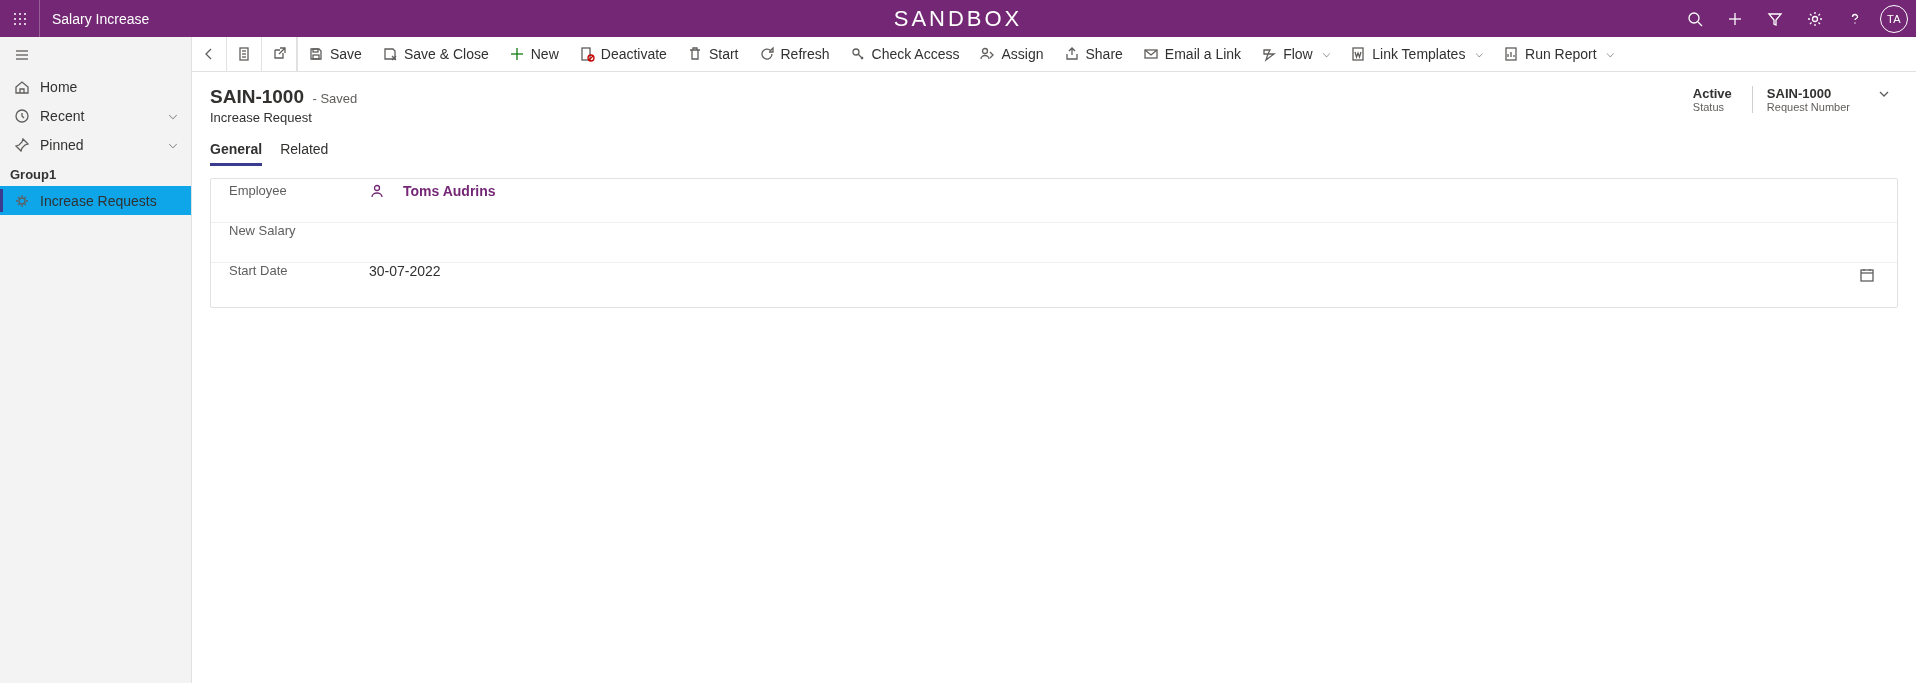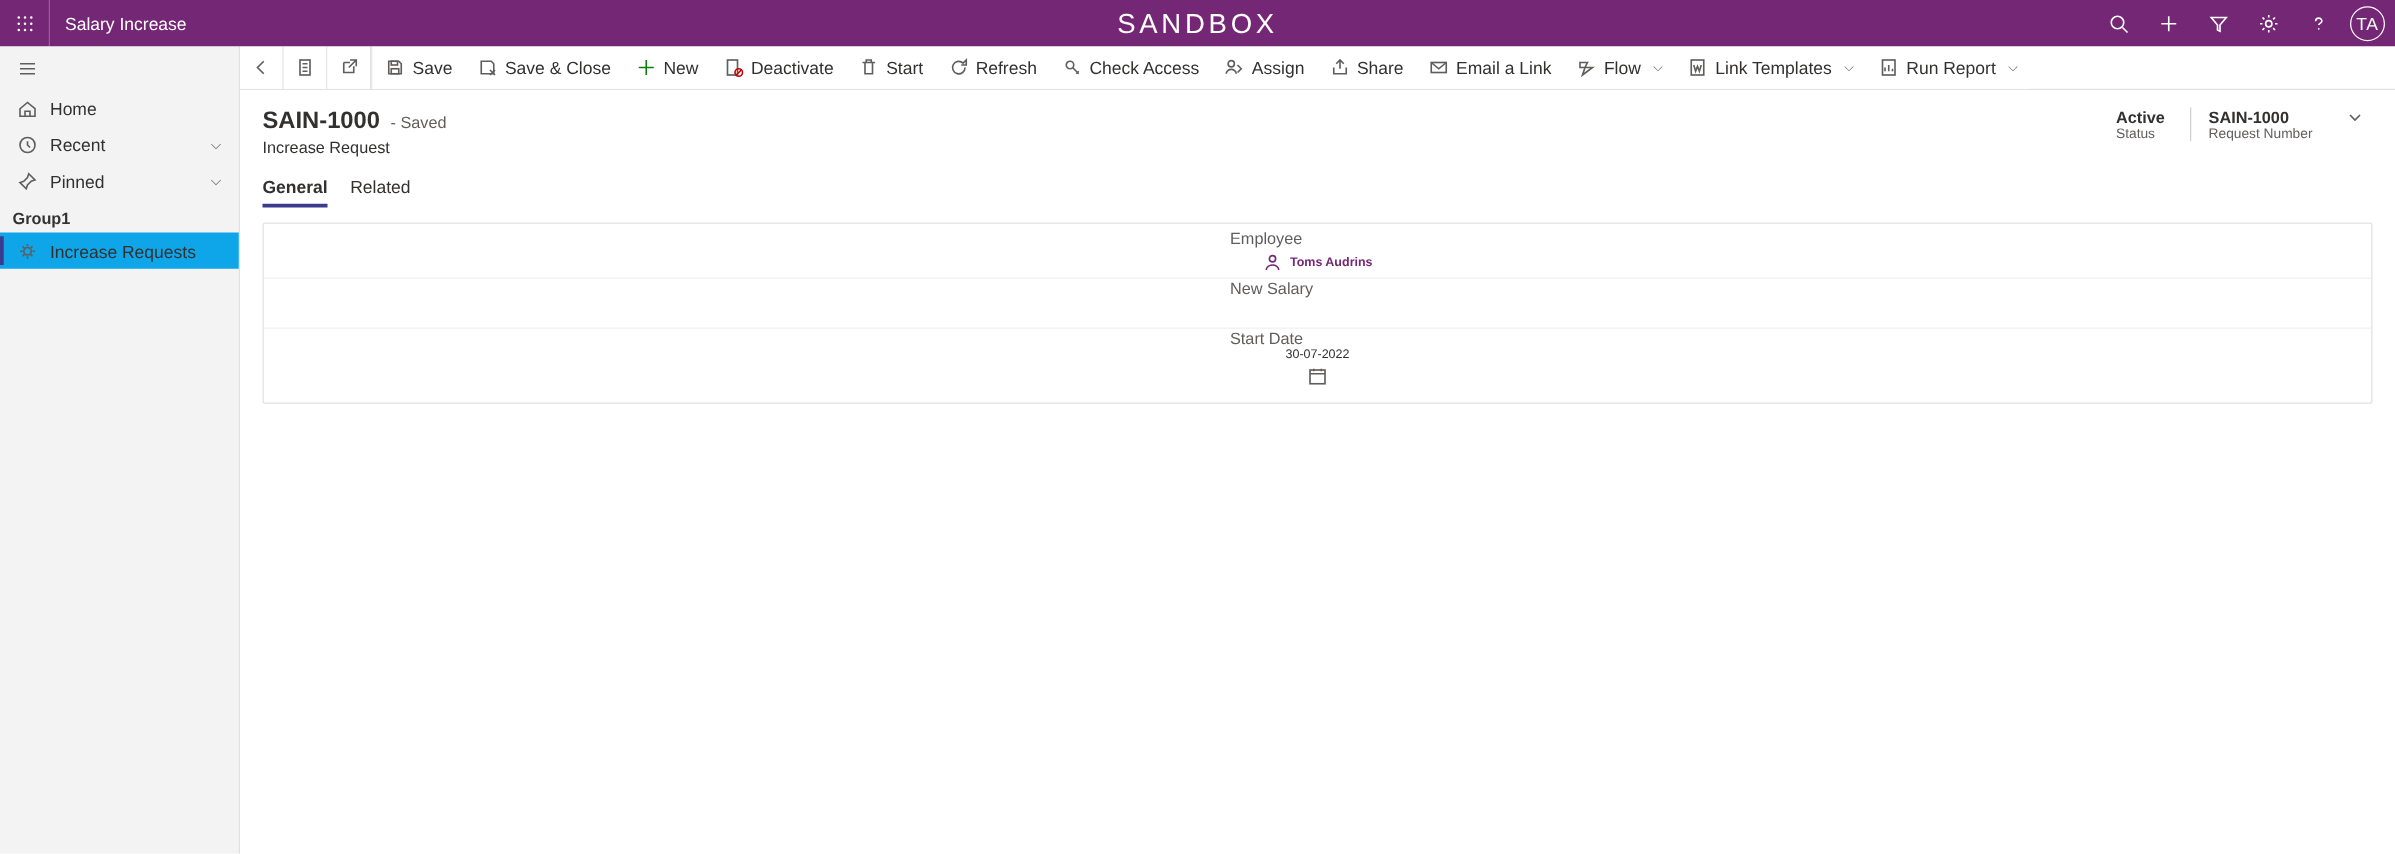--- a/index.html
+++ b/index.html
@@ -41,21 +41,21 @@
     width: 38px; height: 37px;
     display: flex; align-items: center; justify-content: center;
     cursor: pointer;
     color: #fff;
   }
   .hdr-icon svg { stroke: #fff; fill: none; stroke-width: 1.3; }
   .avatar {
     width: 28px; height: 28px; border-radius: 50%;
     border: 1px solid #fff;
     display: flex; align-items: center; justify-content: center;
-    font-size: 14px; letter-spacing: 0.5px;
+    font-size: 11px; letter-spacing: 0.5px;
     margin-left: 4px; cursor: pointer;
   }
 
   
   .body-area {
     display: flex;
     height: calc(100% - 37px);
     overflow: hidden;
   }
 
@@ -181,38 +181,37 @@
   .tab.active { font-weight: 600; border-bottom-color: #3b3b8f; }
 
   
   .form-section {
     margin: 12px 18px;
     border: 1px solid #e1e1e1;
     border-radius: 2px;
     padding: 4px 0;
   }
   .field-row {
-    display: flex; align-items: center;
+    display: flex; align-items: flex-start;
     padding: 0 18px;
     min-height: 40px;
     border-bottom: 1px solid #f0f0f0;
-    flex-direction: column;
   }
   .field-row:last-child { border-bottom: none; }
   .field-label {
     width: 140px;
     font-size: 13px;
     color: #605e5c;
   }
   .field-value {
     flex: 1;
-    font-size: 10px;
+    font-size: 14px;
     color: #323130;
     font-weight: 600;
-    display: flex; align-items: center; gap: 6px;
+    display: flex; align-items: center; gap: 18px;
     cursor: text;
   }
   .field-value.lookup {
     color: #742774;
     font-weight: 600;
   }
   .field-value.lookup svg { stroke: #742774; }
   .field-value.normal { font-weight: 400; }
   .field-row .date-icon {
     color: #605e5c;

